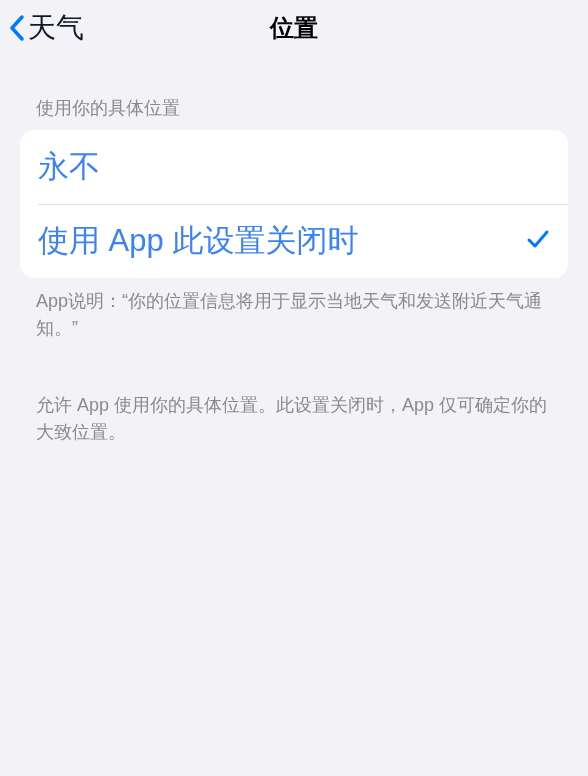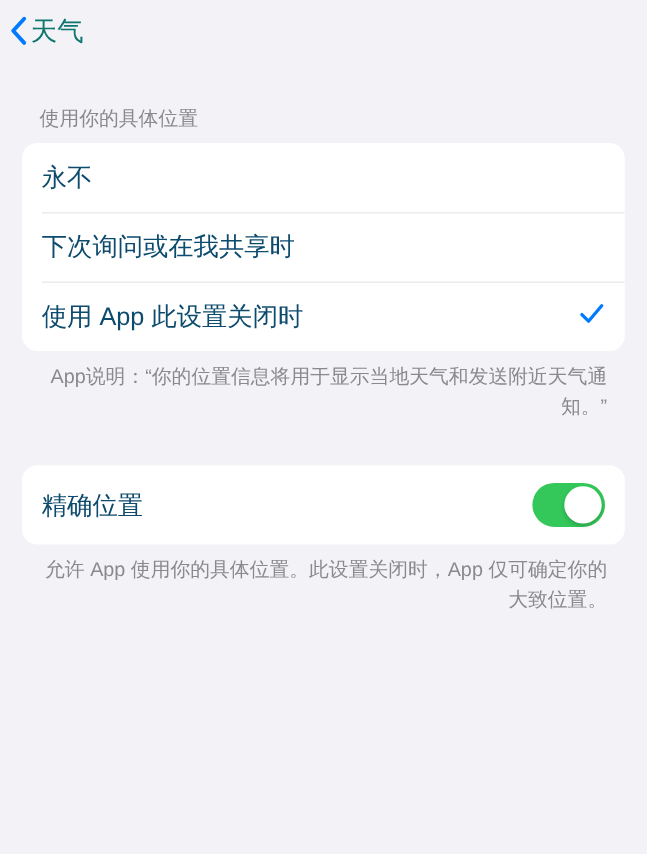--- a/index.html
+++ b/index.html
@@ -18,22 +18,22 @@
     .navbar {
       height: 56px;
       display: flex;
       align-items: center;
       position: relative;
       padding: 0 8px;
     }
     .back-button {
       display: flex;
       align-items: center;
-      color: #0f766e;
-      font-size: 24px;
+      color: #0f172a;
+      font-size: 28px;
       position: absolute;
       left: 8px;
     }
     .back-chevron {
       display: inline-flex;
       margin-right: 2px;
     }
     .navbar-title {
       position: absolute;
       left: 0;
@@ -56,22 +56,22 @@
       background: #fff;
       border-radius: 14px;
       overflow: hidden;
     }
     .list-row {
       display: flex;
       align-items: center;
       justify-content: space-between;
       min-height: 62px;
       padding: 16px 18px;
-      font-size: 23px;
-      color: #0c4a6e;
+      font-size: 31px;
+      color: #3b82f6;
       position: relative;
     }
     .list-row + .list-row::before {
       content: "";
       position: absolute;
       top: 0;
       left: 18px;
       right: 0;
       height: 1px;
       background: #e3e3e6;
@@ -83,21 +83,20 @@
       color: #007aff;
       font-size: 28px;
       font-weight: 600;
       line-height: 1;
     }
     .section-footer {
       color: #8a8a8e;
       font-size: 18px;
       line-height: 1.5;
       padding: 10px 16px 0 16px;
-      text-align: right;
     }
     .spacer {
       height: 40px;
     }
     .toggle {
       position: relative;
       width: 66px;
       height: 40px;
       border-radius: 20px;
       background: #34c759;
@@ -119,51 +118,41 @@
 
 <div class="navbar">
   <div class="back-button">
     <span class="back-chevron">
       <svg width="18" height="28" viewBox="0 0 18 28" fill="none">
         <path d="M14 3 L4 14 L14 25" stroke="#007aff" stroke-width="3.5" stroke-linecap="round" stroke-linejoin="round"></path>
       </svg>
     </span>
     <span>天气</span>
   </div>
+  <div class="navbar-title">位置</div>
 </div>
 
 <div class="content">
 
   <div class="section-header">使用你的具体位置</div>
 
   <div class="list-group">
     <div class="list-row">
       <span class="row-label">永不</span>
-    </div>
-    <div class="list-row">
-      <span class="row-label">下次询问或在我共享时</span>
     </div>
     <div class="list-row">
       <span class="row-label">使用 App 此设置关闭时</span>
       <span class="checkmark">
         <svg width="24" height="24" viewBox="0 0 24 24" fill="none">
           <path d="M3 13 L9 19 L21 5" stroke="#007aff" stroke-width="3" stroke-linecap="round" stroke-linejoin="round"></path>
         </svg>
       </span>
     </div>
   </div>
 
   <div class="section-footer">App说明：“你的位置信息将用于显示当地天气和发送附近天气通知。”</div>
 
   <div class="spacer"></div>
 
-  <div class="list-group">
-    <div class="list-row">
-      <span class="row-label">精确位置</span>
-      <div class="toggle">
-        <div class="toggle-knob"></div>
-      </div>
-    </div>
-  </div>
 
   <div class="section-footer">允许 App 使用你的具体位置。此设置关闭时，App 仅可确定你的大致位置。</div>
 
 </div>
 
 </body></html>

